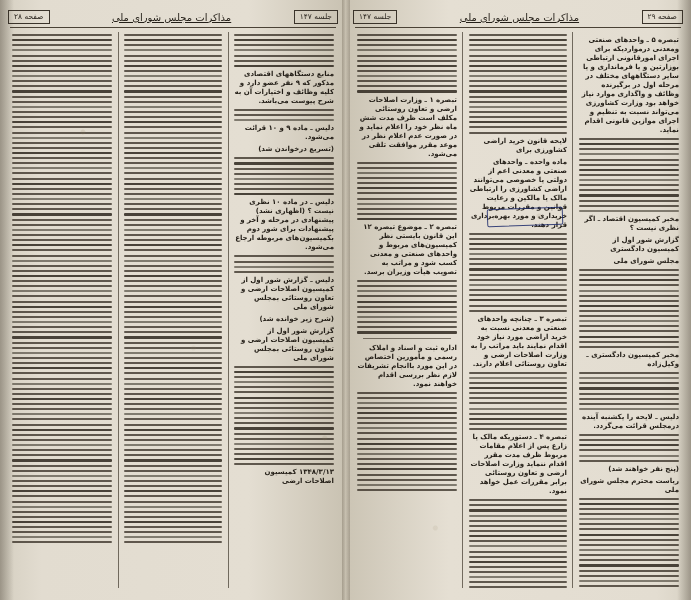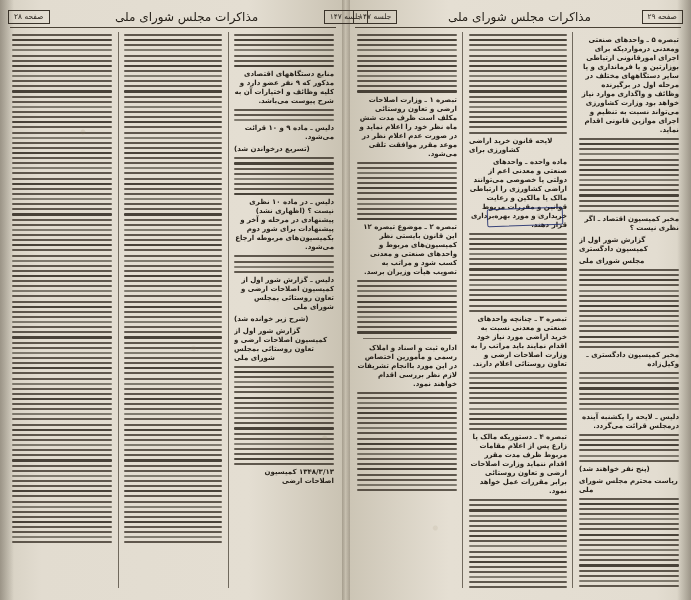--- a/index.html
+++ b/index.html
@@ -58,22 +58,23 @@
     align-items: center;
   }
   .hdr .box {
     border: 1px solid #3a332a;
     padding: 1px 5px;
     font-size: 7.5px;
     line-height: 10px;
     background: transparent;
   }
   .hdr .ttl {
-    font-size: 12px;
+    font-size: 10px;
     letter-spacing: .5px;
+    text-decoration: underline;
   }
   .rule {
     position: absolute;
     height: 1px;
     background: #4a4236;
   }
 
   
   .col {
     position: absolute;
@@ -87,21 +88,21 @@
     border-radius: 1px;
   }
   .line.t { opacity: .86; height: 2.2px; }
   .line.f { opacity: .55; }
   .hd {
     font-size: 7px;
     color: #221d16;
     font-weight: bold;
     margin: 2px 0 3px;
     line-height: 9px;
-    text-align: left;
+    text-align: right;
   }
   .hd.r { text-align: right; }
   .sep {
     height: 1px;
     background: #4a4236;
     margin: 4px 6px 5px;
     opacity: .7;
   }
   .colrule {
     position: absolute;
@@ -342,21 +343,21 @@
       <div class="line t"></div>
     <div class="line"></div>
       <div class="line"></div>
       <div class="line f"></div>
       <div class="line"></div>
 
   </div>
 
   <div class="mark" style="right:128px; top:208px; width:74px; height:16px; transform:rotate(-2deg);"></div>
 
-  <div class="hdr" style="left:8px; width:360px; justify-content:space-between; flex-direction:row-reverse;gap:42px;">
+  <div class="hdr" style="left:8px; width:330px; justify-content:space-between; flex-direction:row-reverse;gap:42px;">
     <span class="box">صفحه ۲۸</span>
     <span class="ttl">مذاکرات مجلس شورای ملی</span>
     <span class="box">جلسه ۱۴۷</span>
   </div>
   <div class="rule" style="left:10px; top:27px; width:326px;"></div>
 
   <div class="colrule" style="left:118px; top:32px; height:556px;"></div>
   <div class="colrule" style="left:228px; top:32px; height:556px;"></div>
 
   <div class="col" style="left:234px; top:34px; width:100px; height:554px;">

